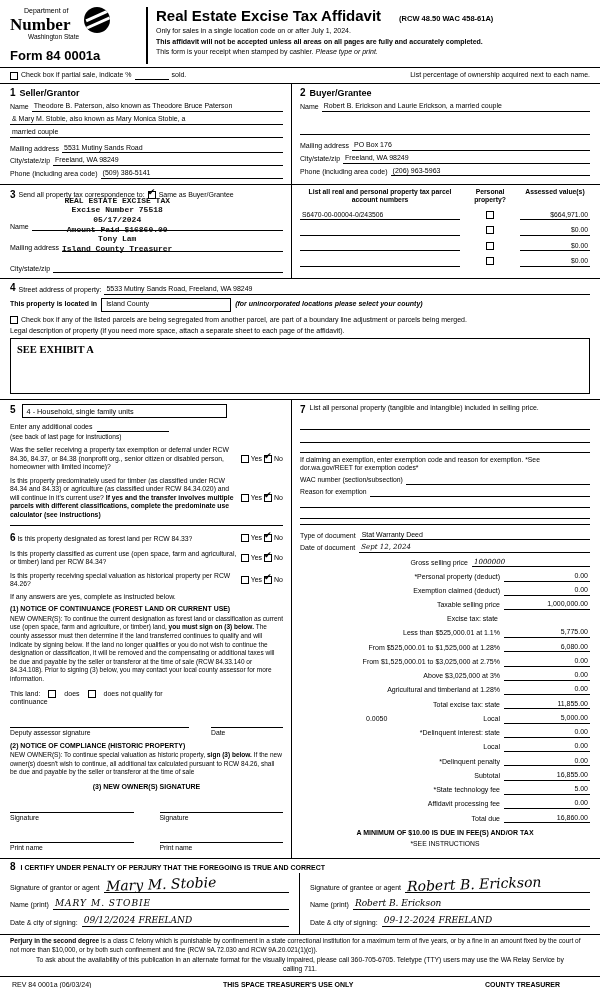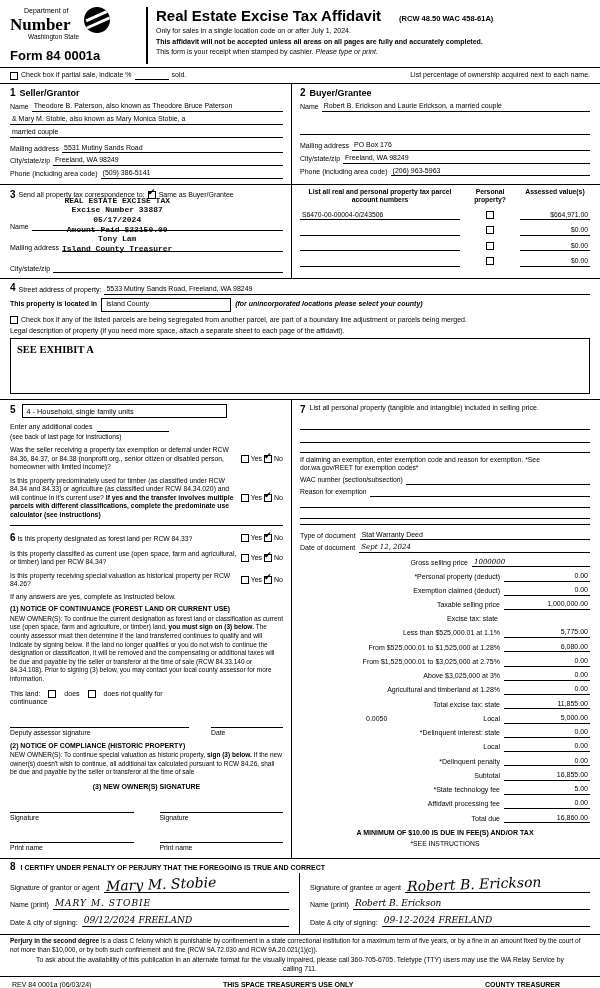--- a/index.html
+++ b/index.html
@@ -229,23 +229,23 @@
       <div class="s3head">
         <span class="sec-num">3</span>
         <span>Send all property tax correspondence to:</span>
         <span class="cb">
             <span class="mark">✔</span>
           </span>
         <span>Same as Buyer/Grantee</span>
       </div>
       <div class="stamp">
         <div>REAL ESTATE EXCISE TAX</div>
-        <div>Excise Number 33887</div>
+        <div>Excise Number 75518</div>
         <div>05/17/2024</div>
-        <div>Amount Paid $22150.00</div>
+        <div>Amount Paid $16860.00</div>
         <div>Tony Lam</div>
         <div>Island County Treasurer</div>
       </div>
       <div class="frow f1">
           <span class="flbl">Name</span>
           <span class="fill"></span>
         </div>
       <div class="frow">
           <span class="flbl">Mailing address</span>
           <span class="fill"></span>

